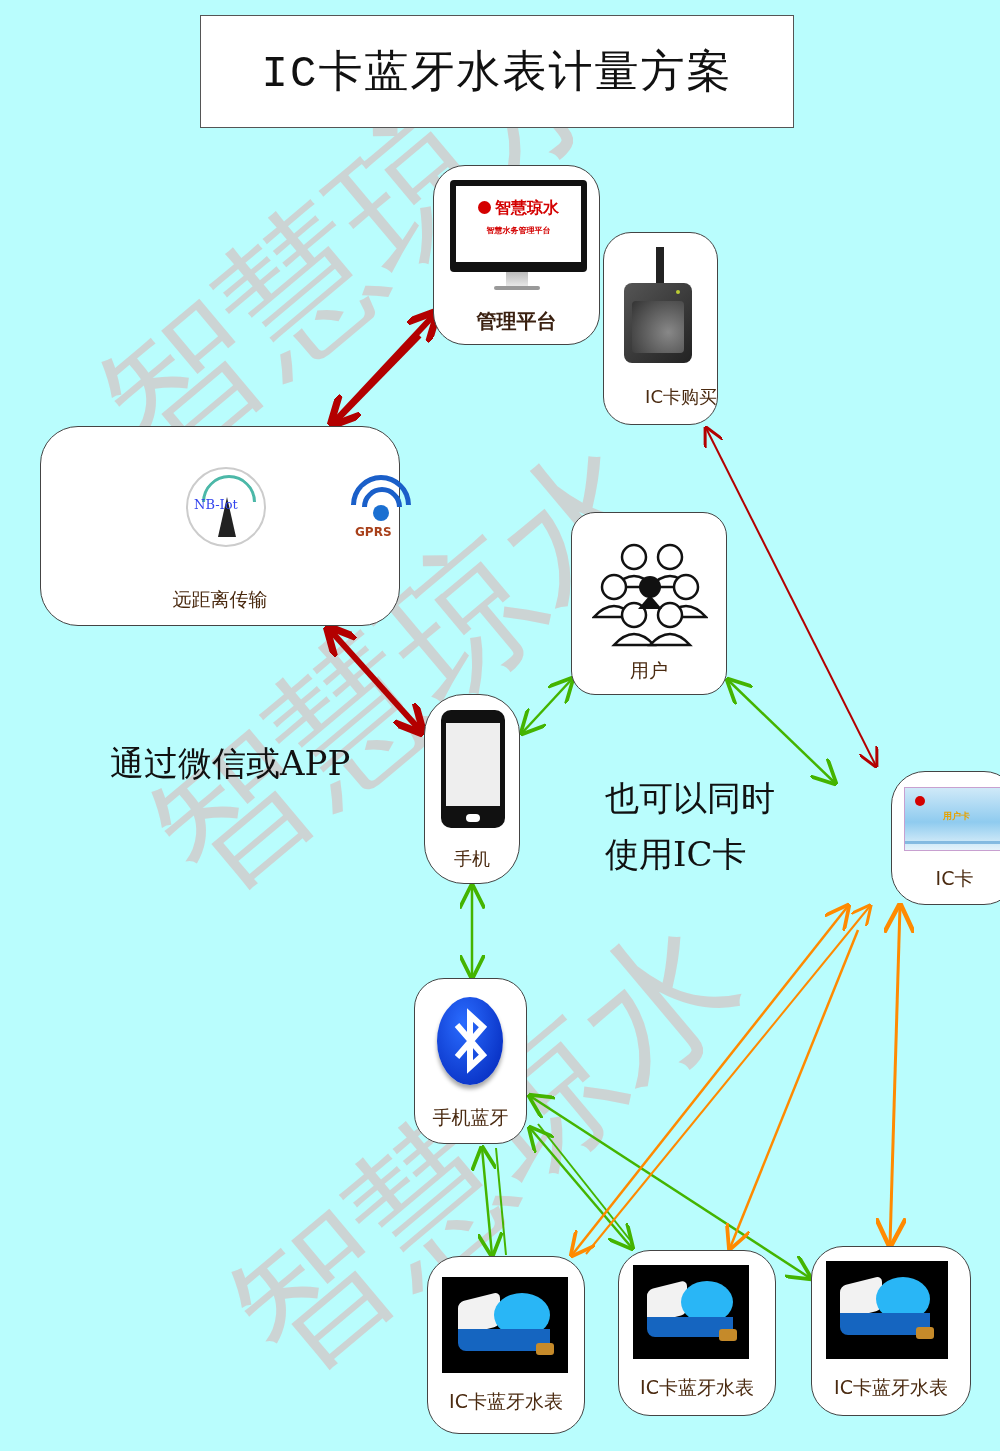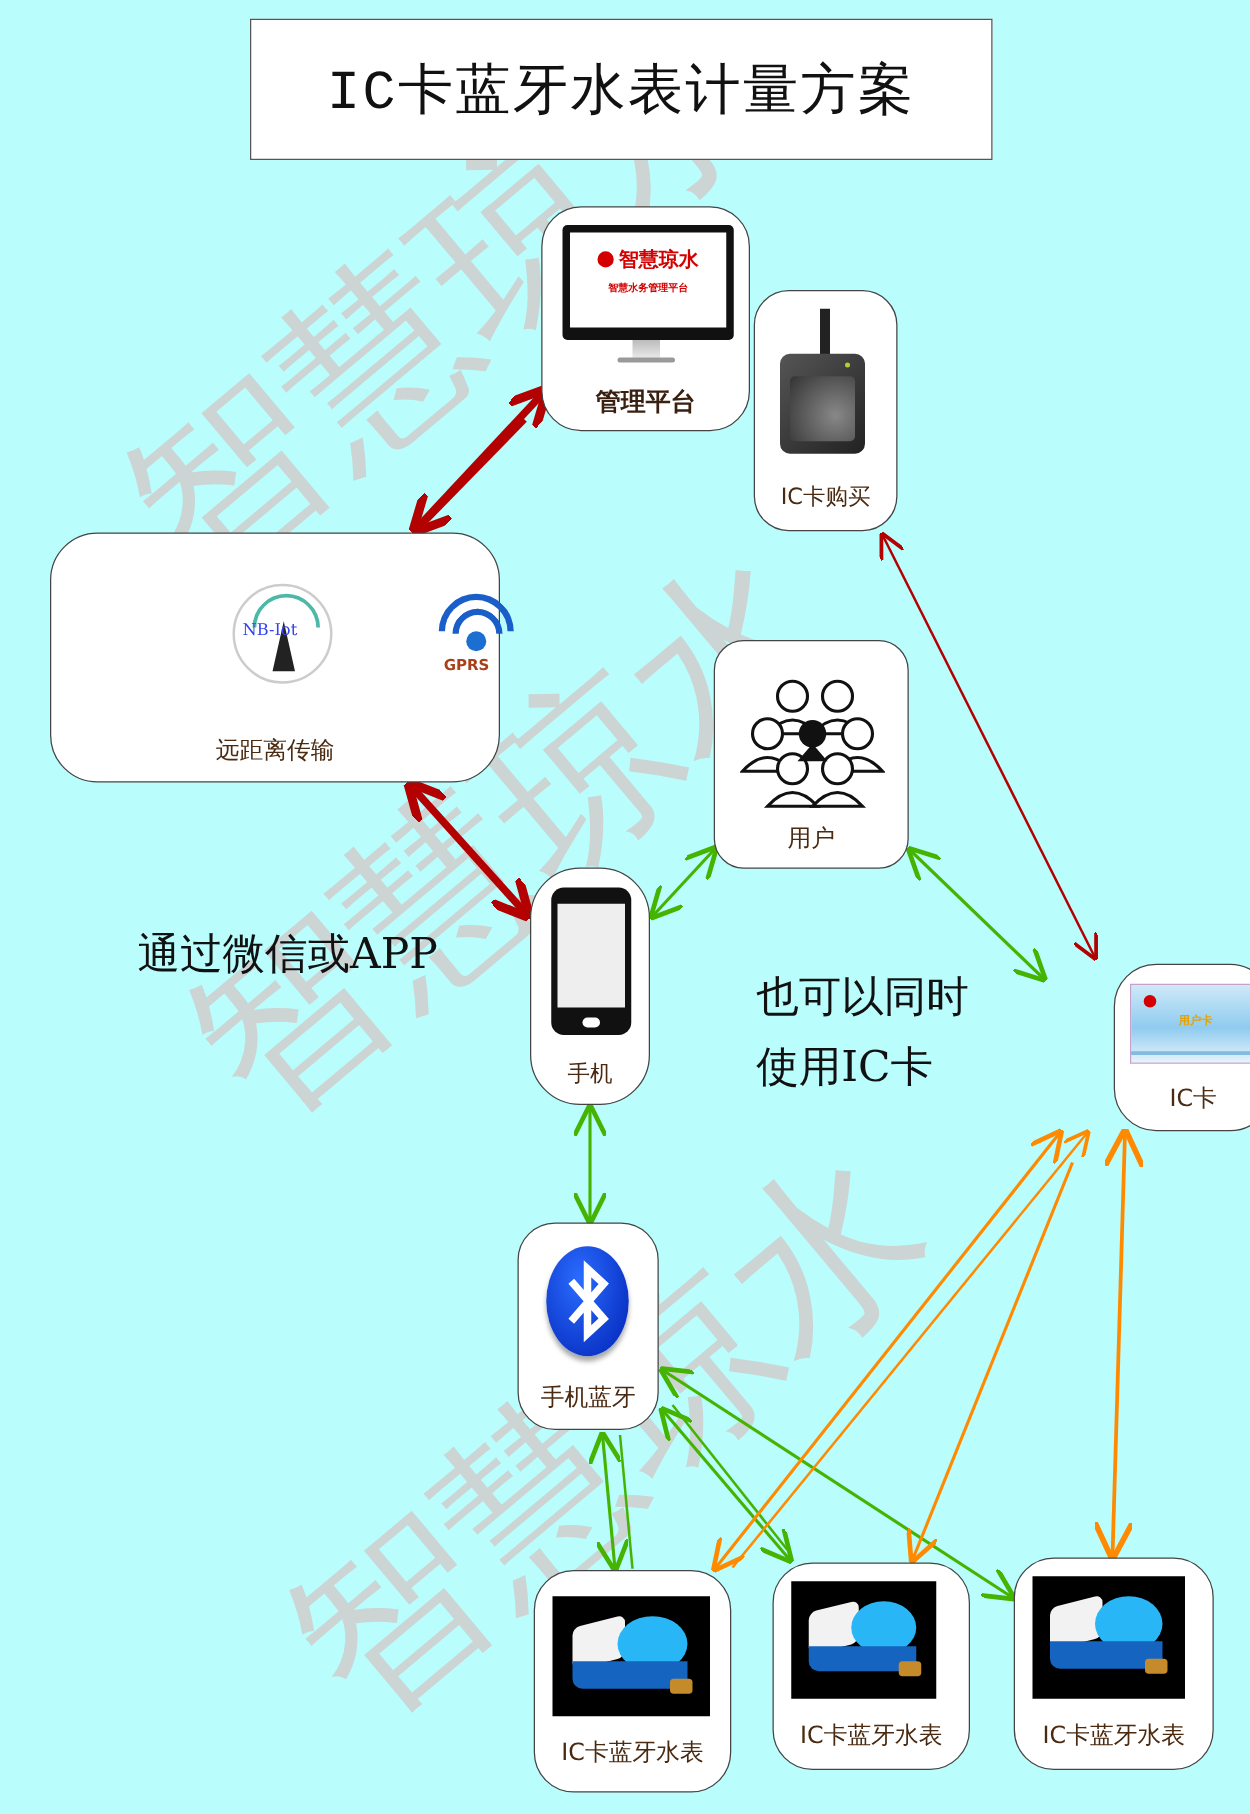--- a/index.html
+++ b/index.html
@@ -86,21 +86,21 @@
 </div>
 
 <div class="node" style="left:603px;top:232px;width:115px;height:193px;border-radius:28px;">
   <div>
     <div style="position:absolute;left:52px;top:14px;width:8px;height:40px;background:#222;"></div>
     <div style="position:absolute;left:20px;top:50px;width:68px;height:80px;background:linear-gradient(135deg,#555,#222);border-radius:8px;">
       <div style="position:absolute;left:8px;top:18px;right:8px;bottom:10px;background:radial-gradient(circle at 70% 60%,#888,#333);border-radius:4px;"></div>
       <div style="position:absolute;right:12px;top:7px;width:4px;height:4px;border-radius:50%;background:#bc3;"></div>
     </div>
   </div>
-  <div class="label" style="top:152px;font-size:18px;">IC卡购买</div>
+  <div class="label" style="top:152px;font-size:18px;text-align:right;">IC卡购买</div>
 </div>
 
 <div class="node" style="left:40px;top:426px;width:360px;height:200px;border-radius:38px;">
   <div style="position:absolute;left:145px;top:40px;width:80px;height:80px;border:2px solid #ccc;border-radius:50%;box-sizing:border-box;">
     <div style="position:absolute;left:14px;top:6px;width:48px;height:48px;border:3px solid #4cb8a8;border-radius:50%;border-color:#4cb8a8 #4cb8a8 transparent transparent;transform:rotate(-45deg);"></div>
     <div style="position:absolute;left:30px;top:28px;width:0;height:0;border-left:9px solid transparent;border-right:9px solid transparent;border-bottom:40px solid #222;"></div>
     <span style="position:absolute;left:6px;top:28px;font-family:'DejaVu Serif',serif;font-size:13px;color:#3344ee;">NB-Iot</span>
   </div>
   <div style="position:absolute;left:262px;top:44px;width:70px;height:72px;margin-left:44px;">
     <div style="position:absolute;left:4px;top:4px;width:50px;height:50px;border:5px solid #1a5fc9;border-color:#1a5fc9 #1a5fc9 transparent transparent;border-radius:50%;transform:rotate(-45deg);"></div>

